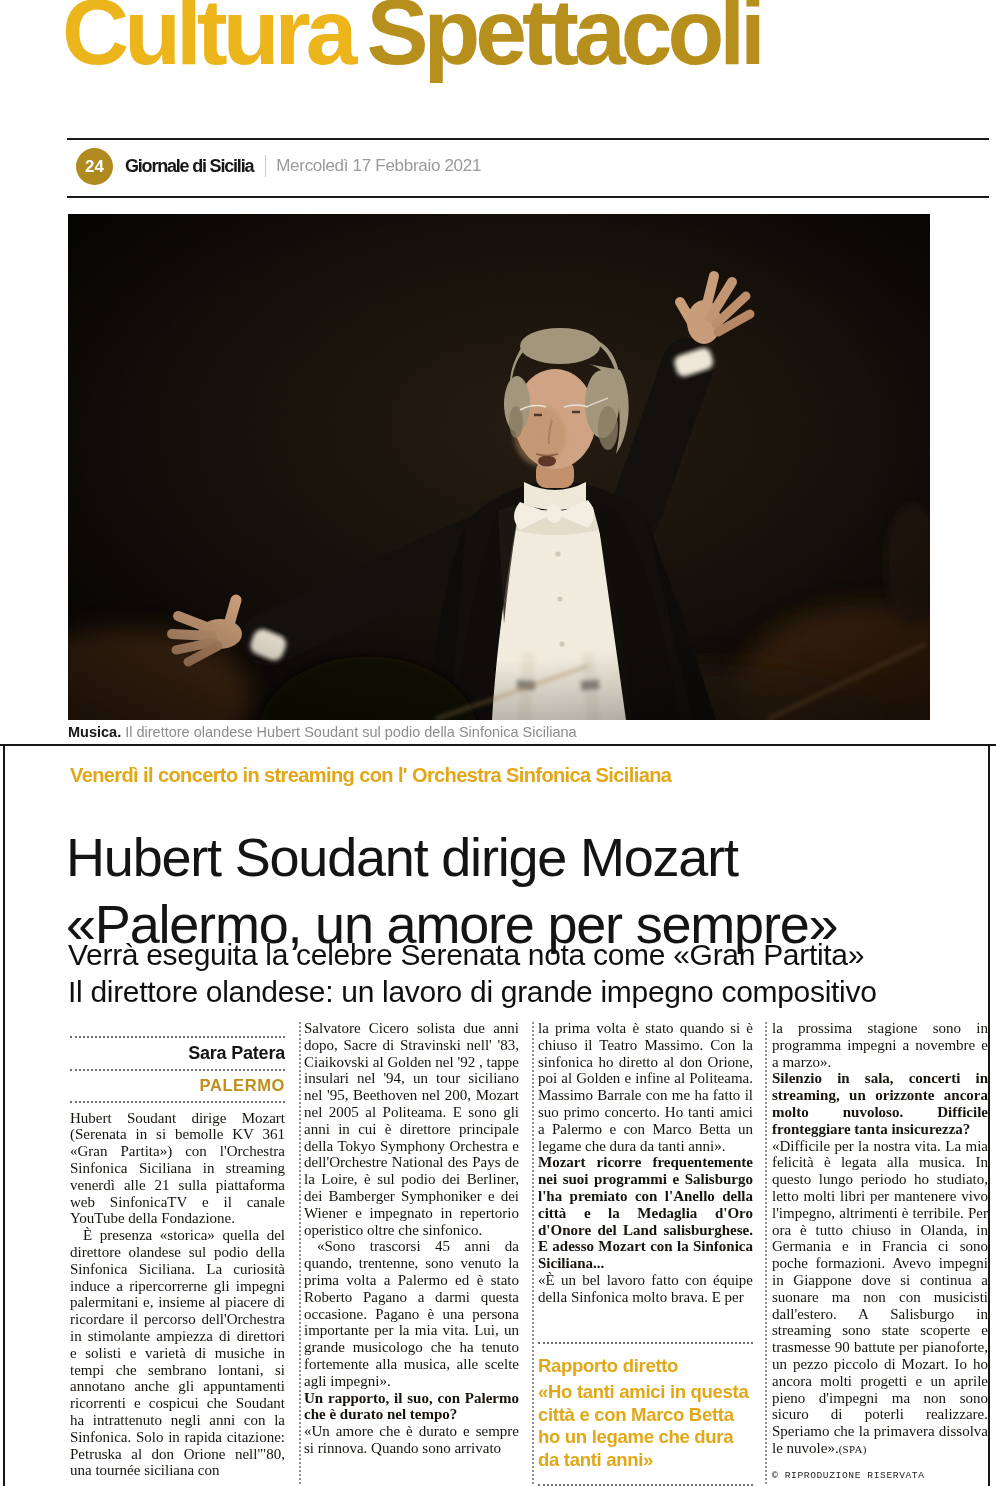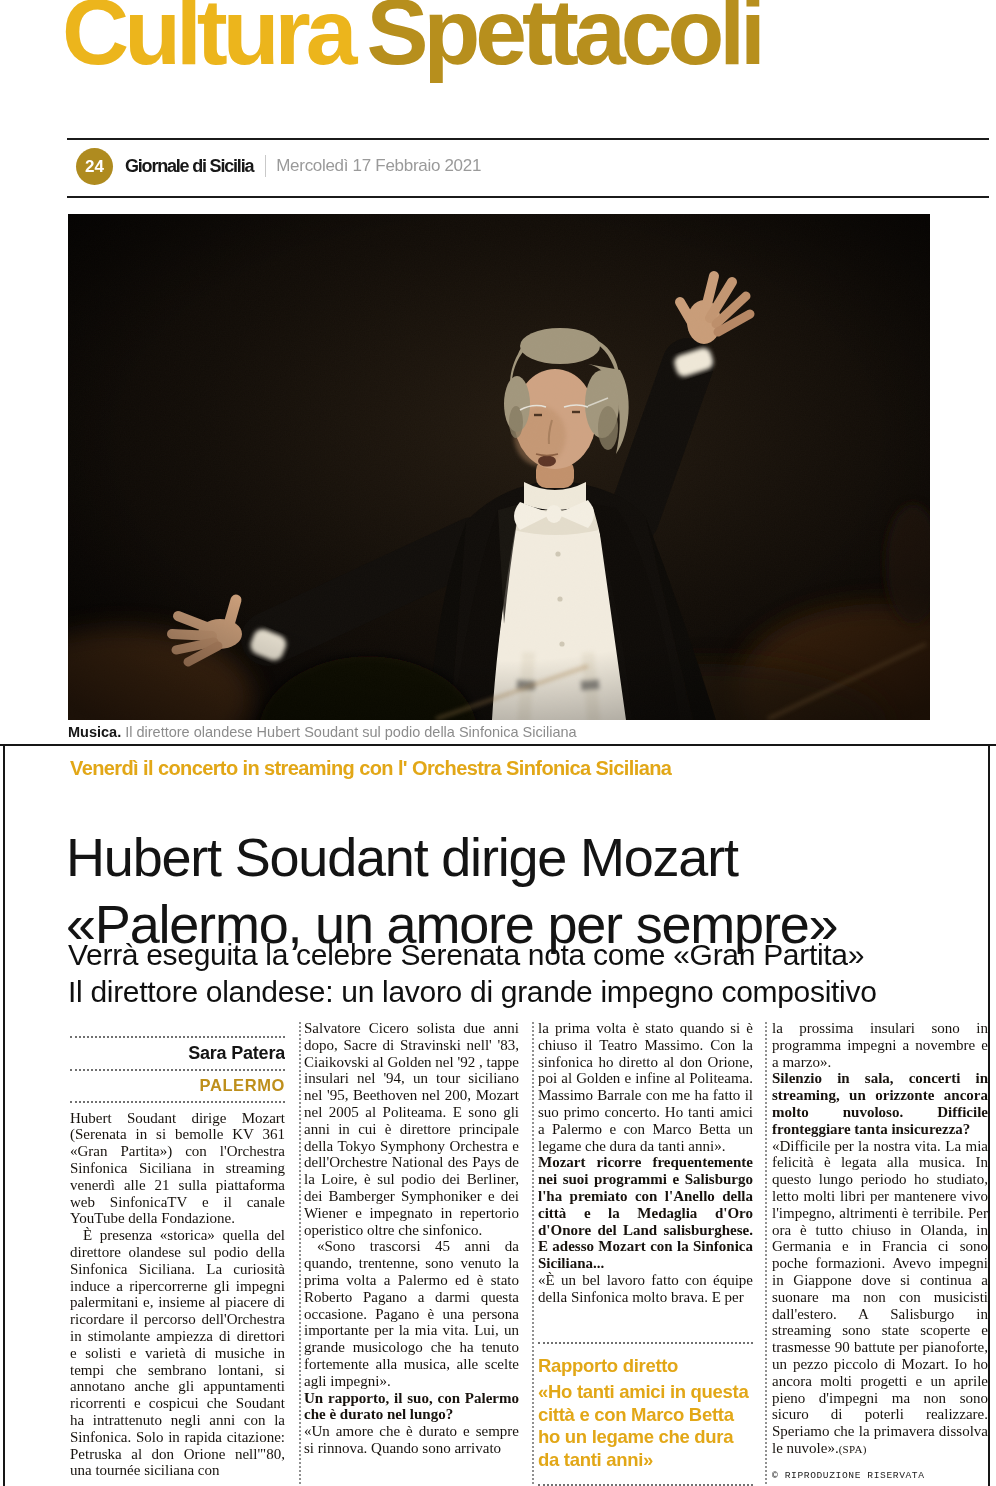--- a/index.html
+++ b/index.html
@@ -215,21 +215,21 @@
   </div>
 
   <div class="caption">
     <b>Musica.</b><span> Il direttore olandese Hubert Soudant sul podio della Sinfonica Siciliana</span>
   </div>
 
   <div class="frame-top"></div>
   <div class="frame-left"></div>
   <div class="frame-right"></div>
 
-  <div class="kicker" style="color:#E2A717;">Venerdì il concerto in streaming con l' Orchestra Sinfonica Siciliana</div>
+  <div class="kicker" style="color:#E2A717;margin-top:7px;">Venerdì il concerto in streaming con l' Orchestra Sinfonica Siciliana</div>
   <div class="headline">
     <div>Hubert Soudant dirige Mozart</div>
     <div>«Palermo, un amore per sempre»</div>
   </div>
   <div class="subhead">
     <div>Verrà eseguita la celebre Serenata nota come «Gran Partita»</div>
     <div>Il direttore olandese: un lavoro di grande impegno compositivo</div>
   </div>
 
   <div class="colsep" style="left:299px;"></div>
@@ -244,39 +244,39 @@
         <div class="byline-div"></div>
         <div class="dateline" style="color:#BE8F1B;">PALERMO</div>
       </div>
       <p class="p">Hubert Soudant dirige Mozart (Serenata in si bemolle KV 361 «Gran Partita») con l'Orchestra Sinfonica Siciliana in streaming venerdì alle 21 sulla piattaforma web SinfonicaTV e il canale YouTube della Fondazione.</p>
       <p class="p ind">È presenza «storica» quella del direttore olandese sul podio della Sinfonica Siciliana. La curiosità induce a ripercorrerne gli impegni palermitani e, insieme al piacere di ricordare il percorso dell'Orchestra in stimolante ampiezza di direttori e solisti e varietà di musiche in tempi che sembrano lontani, si annotano anche gli appuntamenti ricorrenti e cospicui che Soudant ha intrattenuto negli anni con la Sinfonica. Solo in rapida citazione: Petruska al don Orione nell'"80, una tournée siciliana con</p>
     </div>
 
     <div class="col">
       <p class="p">Salvatore Cicero solista due anni dopo, Sacre di Stravinski nell' '83, Ciaikovski al Golden nel '92 , tappe insulari nel '94, un tour siciliano nel '95, Beethoven nel 200, Mozart nel 2005 al Politeama. E sono gli anni in cui è direttore principale della Tokyo Symphony Orchestra e dell'Orchestre National des Pays de la Loire, è sul podio dei Berliner, dei Bamberger Symphoniker e dei Wiener e impegnato in repertorio operistico oltre che sinfonico.</p>
       <p class="p ind">«Sono trascorsi 45 anni da quando, trentenne, sono venuto la prima volta a Palermo ed è stato Roberto Pagano a darmi questa occasione. Pagano è una persona importante per la mia vita. Lui, un grande musicologo che ha tenuto fortemente alla musica, alle scelte agli impegni».</p>
-      <p class="p q">Un rapporto, il suo, con Palermo che è durato nel lungo?</p>
+      <p class="p q">Un rapporto, il suo, con Palermo che è durato nel tempo?</p>
       <p class="p">«Un amore che è durato e sempre si rinnova. Quando sono arrivato</p>
     </div>
 
     <div class="col">
       <div class="col3-body">
         <p class="p">la prima volta è stato quando si è chiuso il Teatro Massimo. Con la sinfonica ho diretto al don Orione, poi al Golden e infine al Politeama. Massimo Barrale con me ha fatto il suo primo concerto. Ho tanti amici a Palermo e con Marco Betta un legame che dura da tanti anni».</p>
         <p class="p q">Mozart ricorre frequentemente nei suoi programmi e Salisburgo l'ha premiato con l'Anello della città e la Medaglia d'Oro d'Onore del Land salisburghese. E adesso Mozart con la Sinfonica Siciliana...</p>
         <p class="p">«È un bel lavoro fatto con équipe della Sinfonica molto brava. E per</p>
       </div>
       <div class="pullquote" style="color:#E2A717;">
         <div class="pq-title">Rapporto diretto</div>
         <div>«Ho tanti amici in questa città e con Marco Betta ho un legame che dura da tanti anni»</div>
       </div>
     </div>
 
     <div class="col">
       <div class="col4-body">
-        <p class="p">la prossima insulari sono in programma impegni a novembre e a marzo».</p>
+        <p class="p">la prossima stagione sono in programma impegni a novembre e a marzo».</p>
         <p class="p q">Silenzio in sala, concerti in streaming, un orizzonte ancora molto nuvoloso. Difficile fronteggiare tanta insicurezza?</p>
         <p class="p"><span>«Difficile per la nostra vita. La mia felicità è legata alla musica. In questo lungo periodo ho studiato, letto molti libri per mantenere vivo l'impegno, altrimenti è terribile. Per ora è tutto chiuso in Olanda, in Germania e in Francia ci sono poche formazioni. Avevo impegni in Giappone dove si continua a suonare ma non con musicisti dall'estero. A Salisburgo in streaming sono state scoperte e trasmesse 90 battute per pianoforte, un pezzo piccolo di Mozart. Io ho ancora molti progetti e un aprile pieno d'impegni ma non sono sicuro di poterli realizzare. Speriamo che la primavera dissolva le nuvole».</span><span class="sig">(SPA)</span></p>
       </div>
       <div class="copyright">© RIPRODUZIONE RISERVATA</div>
     </div>
 
   </div>
 </div>
 
 </body></html>

